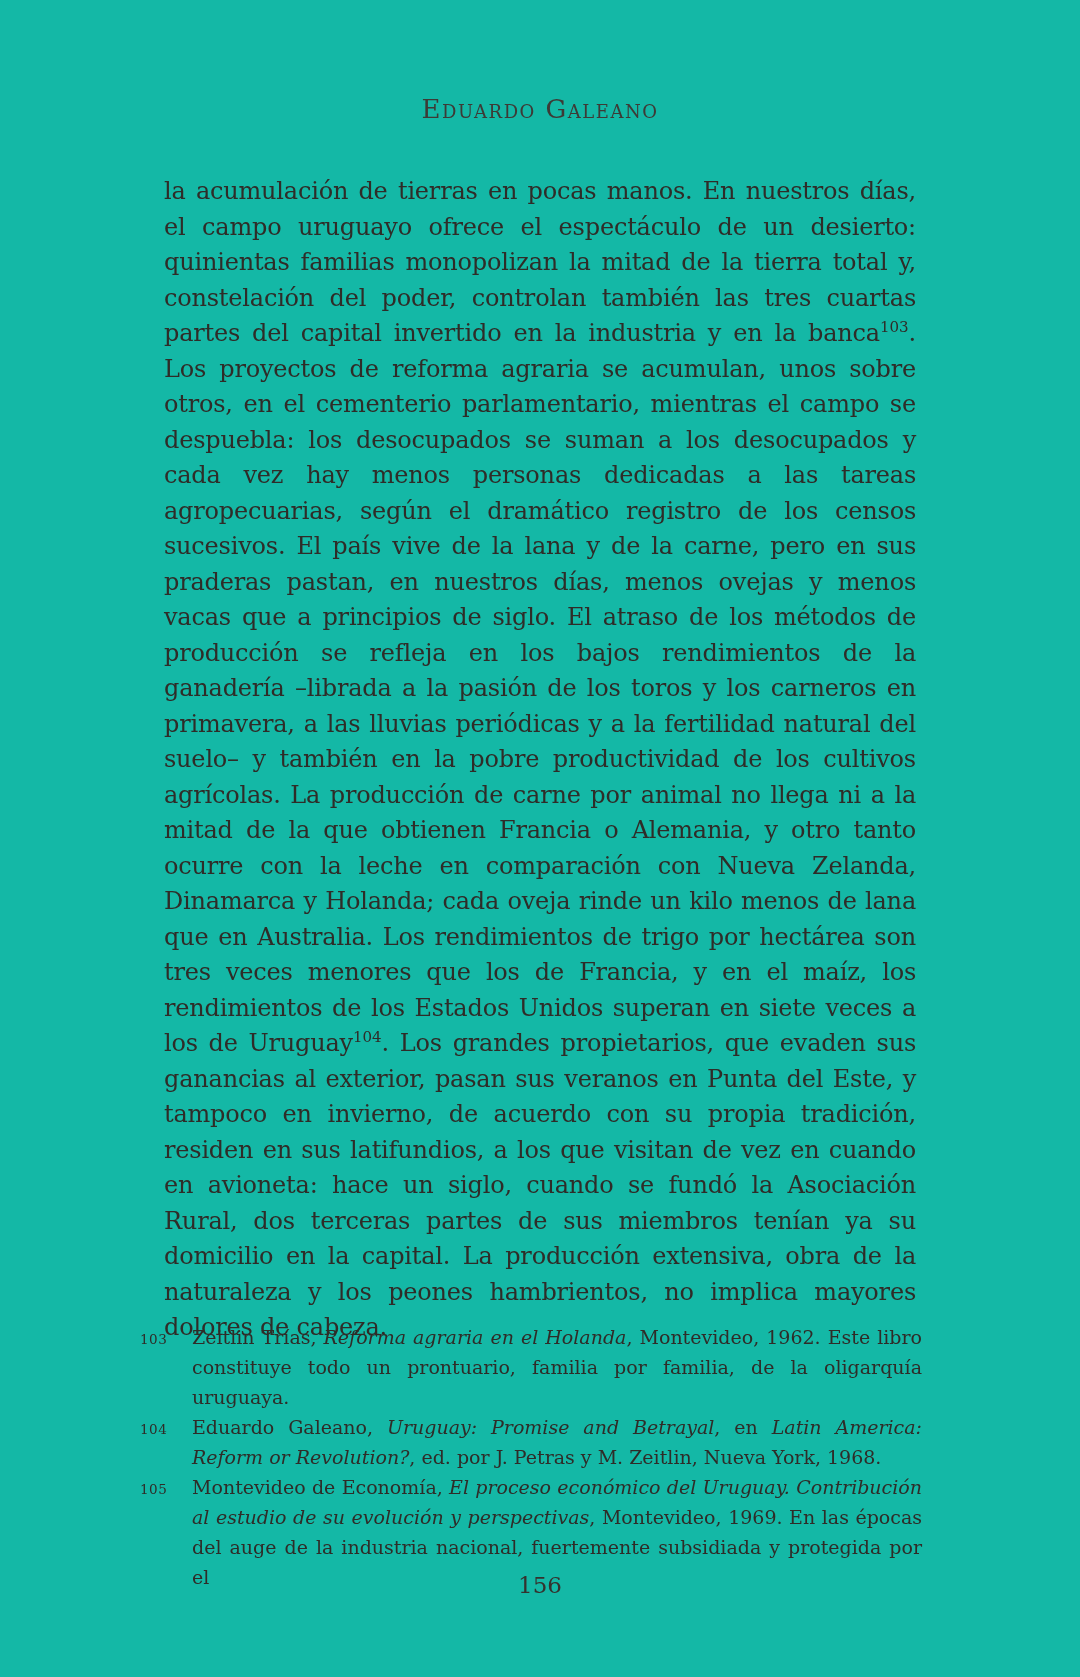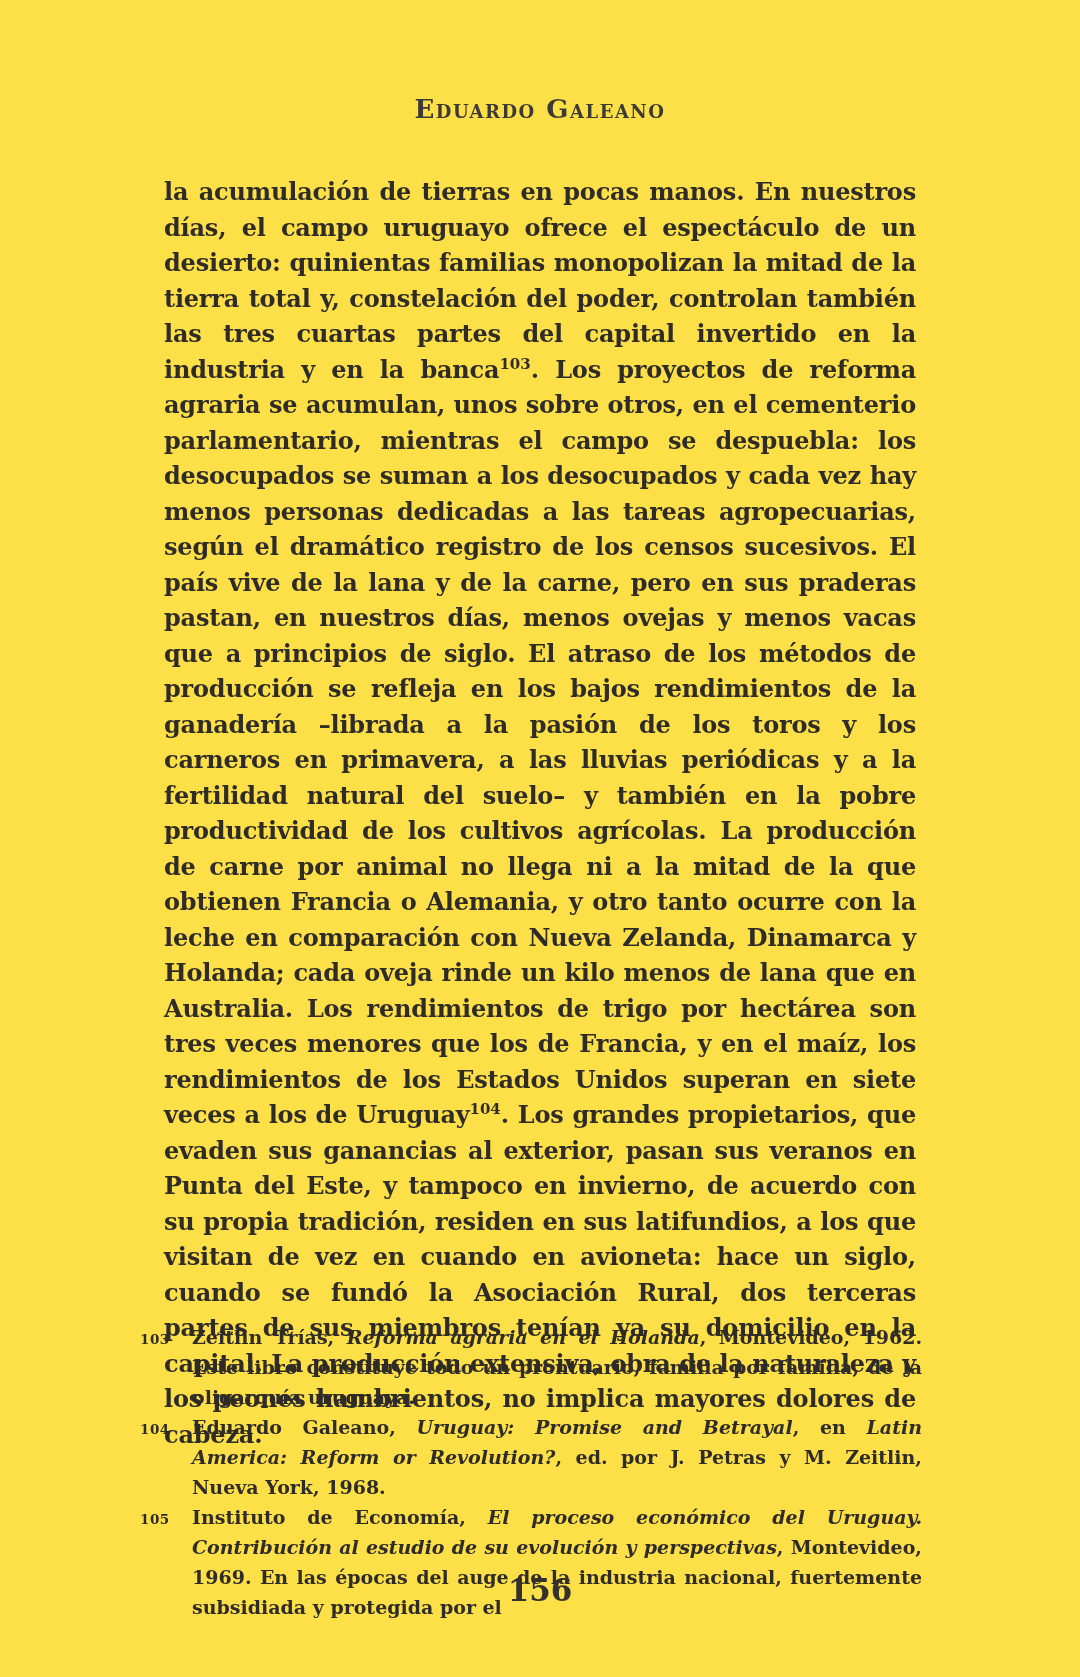--- a/index.html
+++ b/index.html
@@ -75,35 +75,35 @@
   }
   .fn-text i, .body-text i {
     font-style: italic;
   }
   .page-number {
     position: absolute;
     top: 1572px;
     left: 0;
     width: 100%;
     text-align: center;
-    font-size: 31px;
+    font-size: 23px;
     color: #35322e;
     line-height: 1.2;
   }
 </style>
 </head>
 <body>
 
-<div class="page" style="background: #fde047; color: rgb(47, 44, 40); font-weight: bold;">
+<div class="page" style="background: #14b8a6; color: rgb(47, 44, 40);">
   <div class="running-header" style="color: rgb(61, 58, 54);">Eduardo Galeano</div>
 
   <div class="body-text" id="body-text">
       <p class="para"><span>la acumulación de tierras en pocas manos. En nuestros días, el campo uruguayo ofrece el espectáculo de un desierto: quinientas familias monopolizan la mitad de la tierra total y, constelación del poder, controlan también las tres cuartas partes del capital invertido en la industria y en la banca</span><sup class="fnref">103</sup><span>. Los proyectos de reforma agraria se acumulan, unos sobre otros, en el cementerio parlamentario, mientras el campo se despuebla: los desocupados se suman a los desocupados y cada vez hay menos personas dedicadas a las tareas agropecuarias, según el dramático registro de los censos sucesivos. El país vive de la lana y de la carne, pero en sus praderas pastan, en nuestros días, menos ovejas y menos vacas que a principios de siglo. El atraso de los métodos de producción se refleja en los bajos rendimientos de la ganadería –librada a la pasión de los toros y los carneros en primavera, a las lluvias periódicas y a la fertilidad natural del suelo– y también en la pobre productividad de los cultivos agrícolas. La producción de carne por animal no llega ni a la mitad de la que obtienen Francia o Alemania, y otro tanto ocurre con la leche en comparación con Nueva Zelanda, Dinamarca y Holanda; cada oveja rinde un kilo menos de lana que en Australia. Los rendimientos de trigo por hectárea son tres veces menores que los de Francia, y en el maíz, los rendimientos de los Estados Unidos superan en siete veces a los de Uruguay</span><sup class="fnref">104</sup><span>. Los grandes propietarios, que evaden sus ganancias al exterior, pasan sus veranos en Punta del Este, y tampoco en invierno, de acuerdo con su propia tradición, residen en sus latifundios, a los que visitan de vez en cuando en avioneta: hace un siglo, cuando se fundó la Asociación Rural, dos terceras partes de sus miembros tenían ya su domicilio en la capital. La producción extensiva, obra de la naturaleza y los peones hambrientos, no implica mayores dolores de cabeza.</span></p>
     </div>
 
   <div class="footnotes" id="footnotes">
       <div class="footnote"><span class="fn-num">103</span><span class="fn-text"><span>Zeitlin Trías, </span><i>Reforma agraria en el Holanda</i><span>, Montevideo, 1962. Este libro constituye todo un prontuario, familia por familia, de la oligarquía uruguaya.</span></span></div>
       <div class="footnote"><span class="fn-num">104</span><span class="fn-text"><span>Eduardo Galeano, </span><i>Uruguay: Promise and Betrayal</i><span>, en </span><i>Latin America: Reform or Revolution?</i><span>, ed. por J. Petras y M. Zeitlin, Nueva York, 1968.</span></span></div>
-      <div class="footnote"><span class="fn-num">105</span><span class="fn-text"><span>Instituto de Economía, </span><i>El proceso económico del Uruguay. Contribución al estudio de su evolución y perspectivas</i><span>, Montevideo, 1969. En las épocas del auge de la industria nacional, fuertemente subsidiada y protegida por el</span></span></div>
+      <div class="footnote"><span class="fn-num">105</span><span class="fn-text"><span>Montevideo de Economía, </span><i>El proceso económico del Uruguay. Contribución al estudio de su evolución y perspectivas</i><span>, Montevideo, 1969. En las épocas del auge de la industria nacional, fuertemente subsidiada y protegida por el</span></span></div>
     </div>
 
   <div class="page-number">156</div>
 </div>
 
 </body></html>

